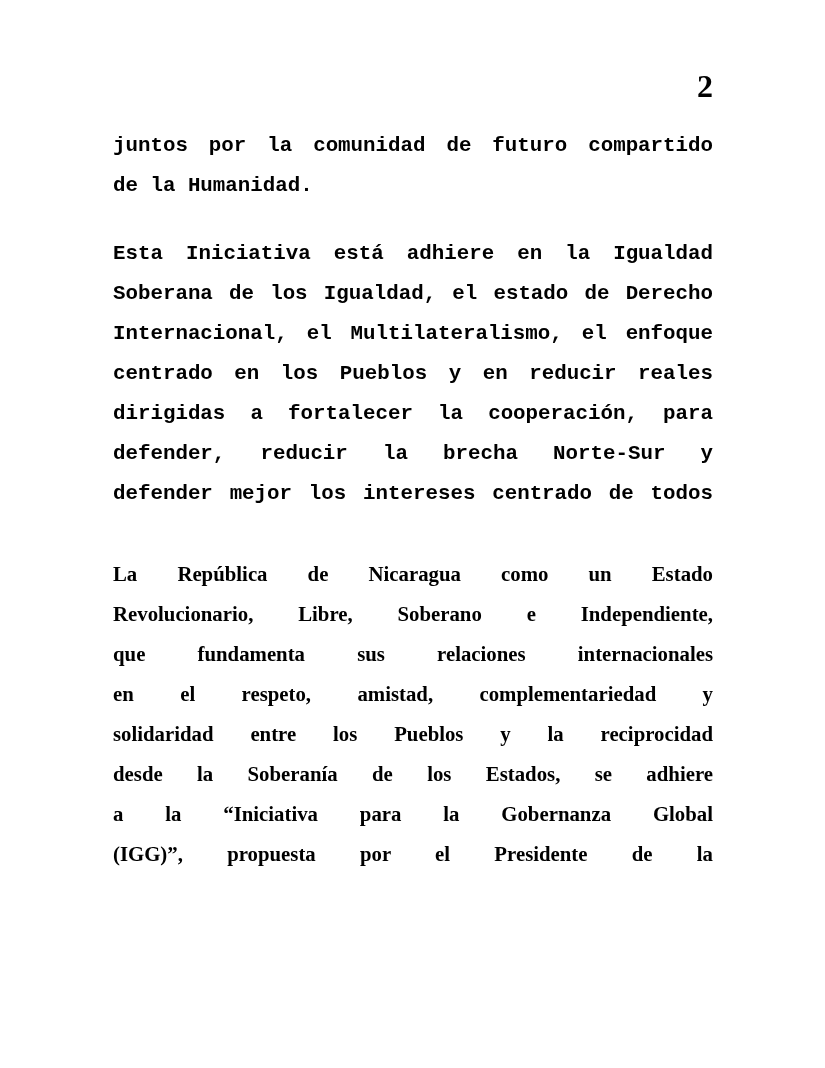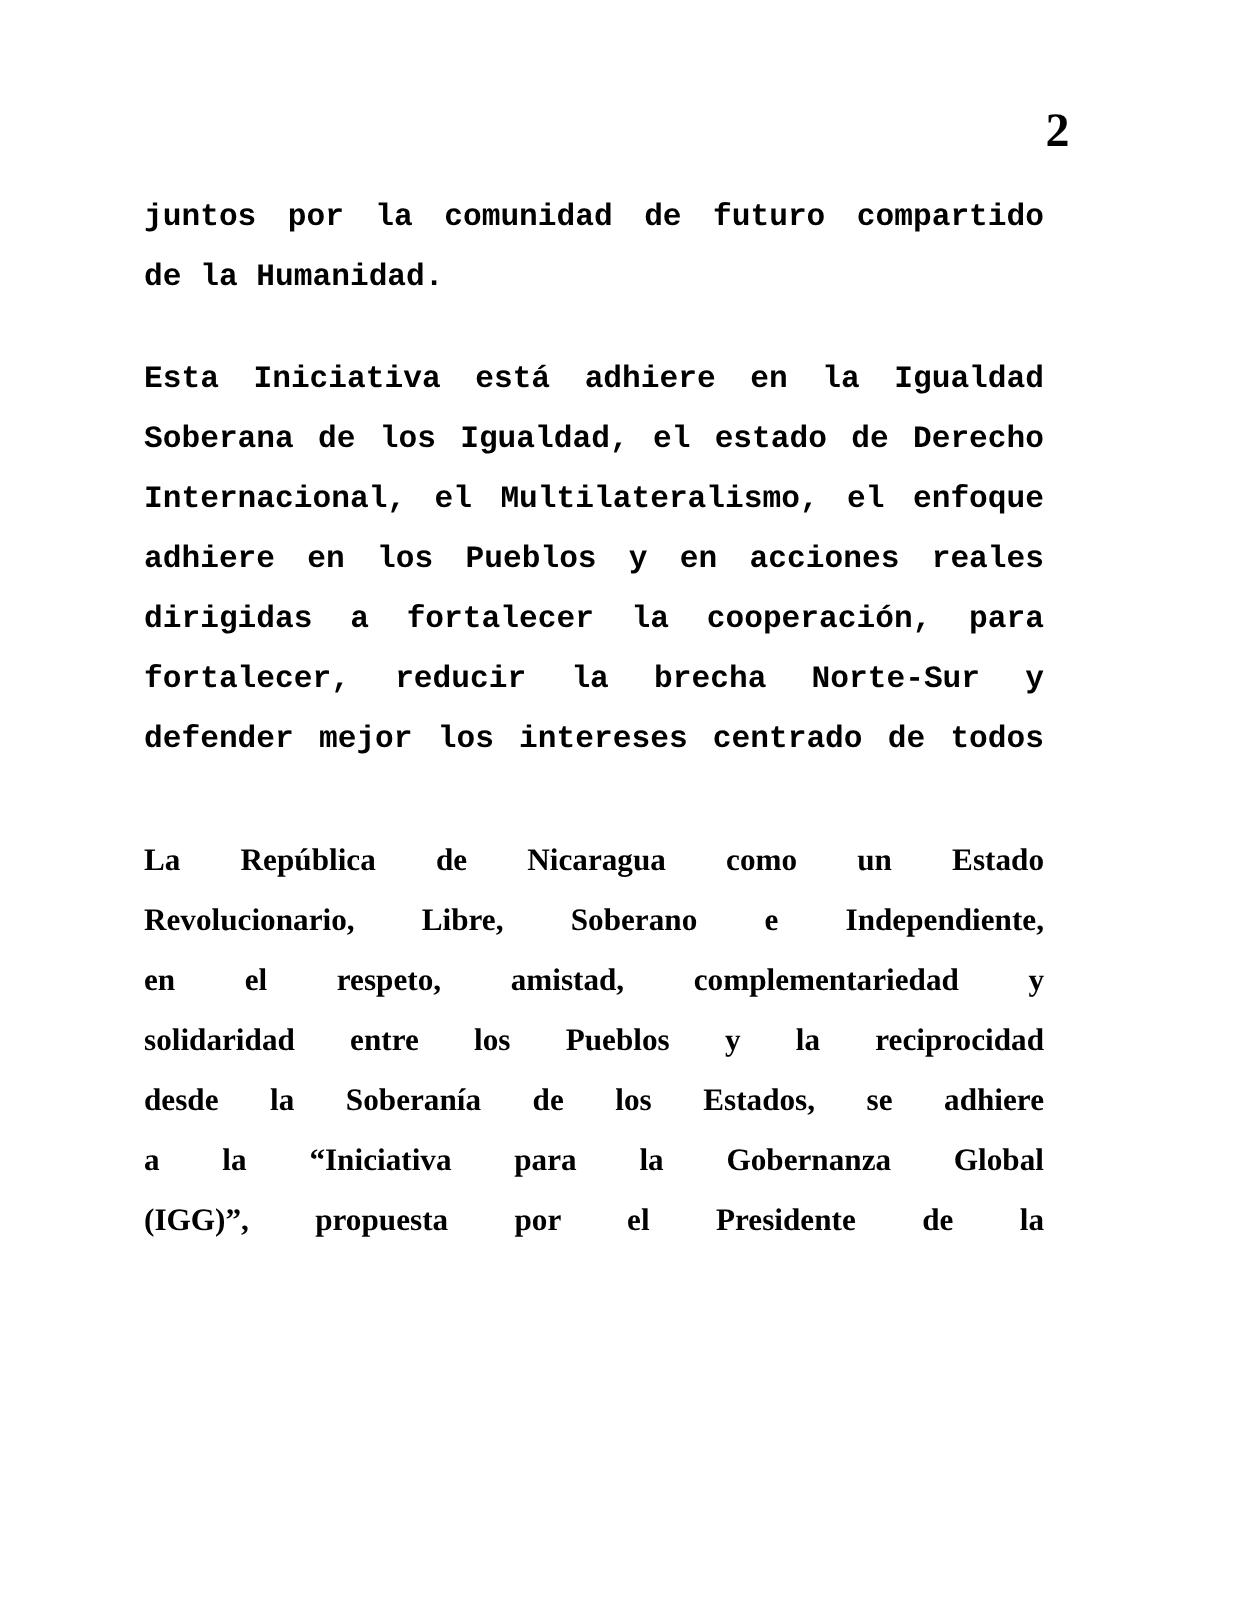--- a/index.html
+++ b/index.html
@@ -24,21 +24,21 @@
   }
   .page-number {
     font-family: "Liberation Serif", serif;
     font-weight: bold;
     font-size: 32px;
     line-height: 32px;
     color: #000000;
   }
   .document-body {
     position: absolute;
-    left: 96px;
+    left: 113px;
     top: 126px;
     width: 600px;
     font-family: "Liberation Mono", monospace;
     font-weight: bold;
     font-size: 20.8px;
     line-height: 40px;
     color: #000000;
   }
   .paragraph {
     margin: 0 0 28px 0;
@@ -70,28 +70,29 @@
   </div>
   <div class="document-body">
       <div class="paragraph">
         <div class="line">juntos por la comunidad de futuro compartido</div>
         <div class="line last-left">de la Humanidad.</div>
       </div>
       <div class="paragraph">
         <div class="line">Esta Iniciativa está adhiere en la Igualdad</div>
         <div class="line">Soberana de los Igualdad, el estado de Derecho</div>
         <div class="line">Internacional, el Multilateralismo, el enfoque</div>
-        <div class="line">adhiere en los Pueblos y en acciones reales</div>
+        <div class="line">centrado en los Pueblos y en reducir reales</div>
         <div class="line">dirigidas a fortalecer la cooperación, para</div>
-        <div class="line">fortalecer, reducir la brecha Norte-Sur y</div>
+        <div class="line">defender, reducir la brecha Norte-Sur y</div>
         <div class="line">defender mejor los intereses centrado de todos</div>
       </div>
       <div class="paragraph">
         <div class="line">La República de Nicaragua como un Estado</div>
         <div class="line">Revolucionario, Libre, Soberano e Independiente,</div>
+        <div class="line">que fundamenta sus relaciones internacionales</div>
         <div class="line">en el respeto, amistad, complementariedad y</div>
         <div class="line">solidaridad entre los Pueblos y la reciprocidad</div>
         <div class="line">desde la Soberanía de los Estados, se adhiere</div>
         <div class="line">a la “Iniciativa para la Gobernanza Global</div>
         <div class="line">(IGG)”, propuesta por el Presidente de la</div>
       </div>
     </div>
 </div>
 
 </body></html>

